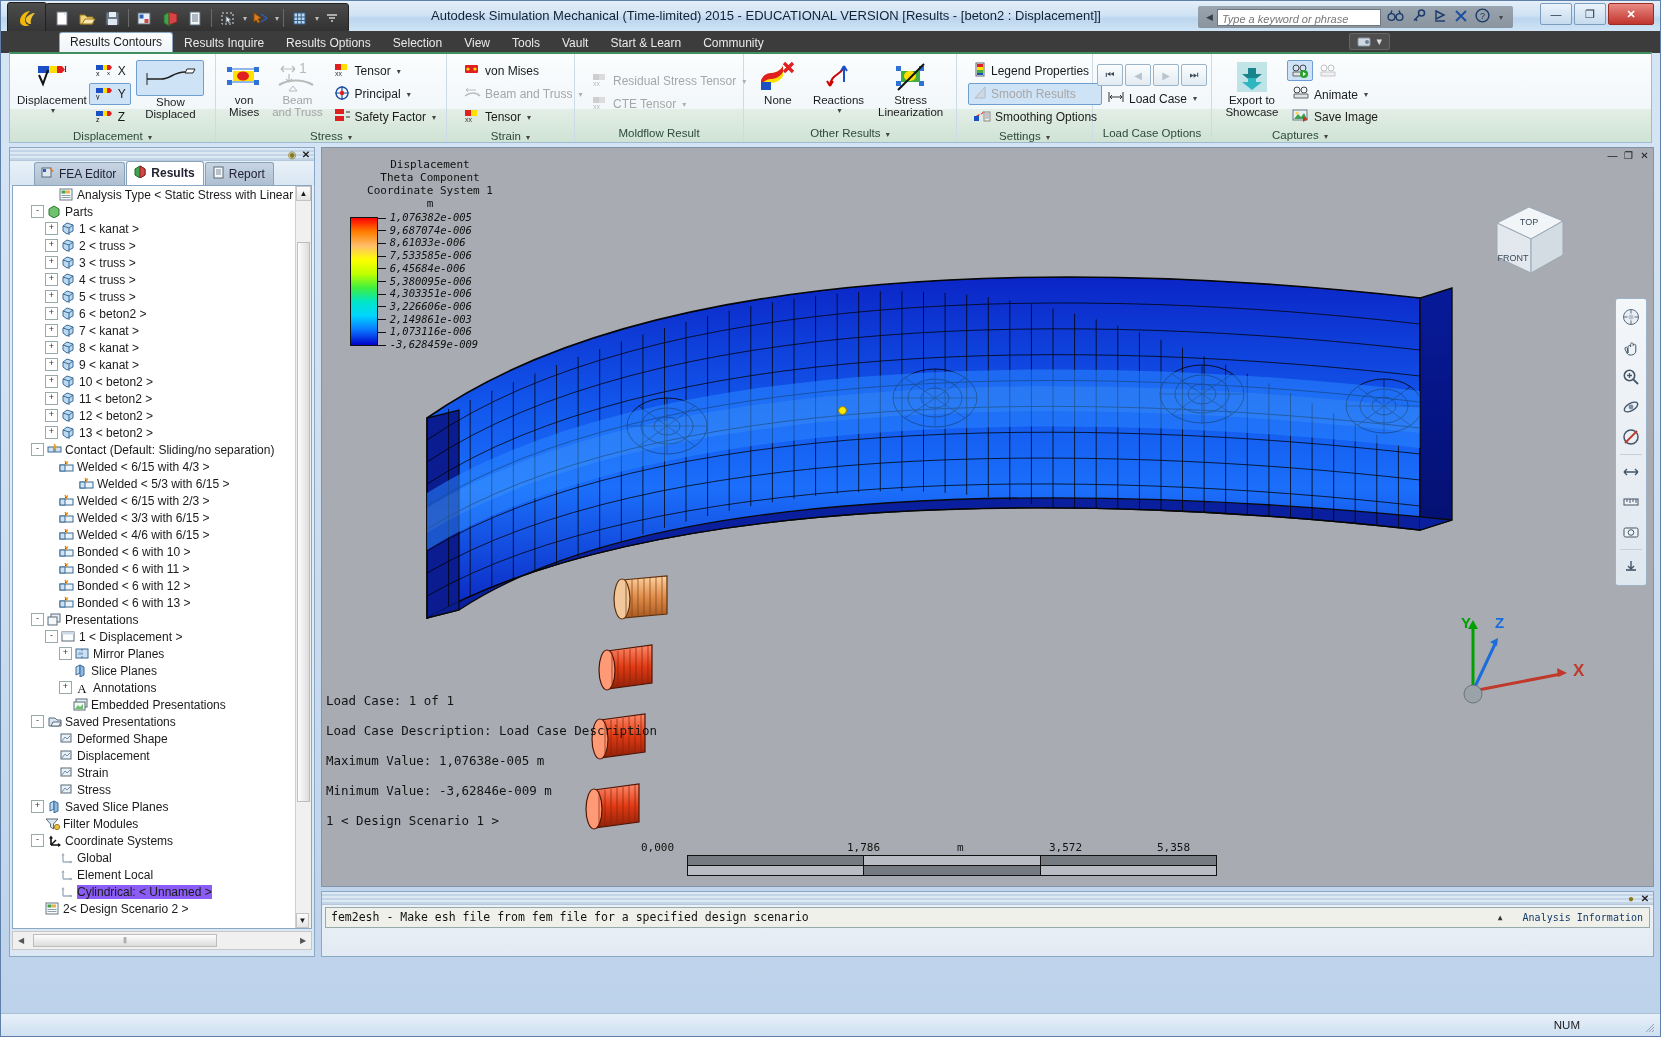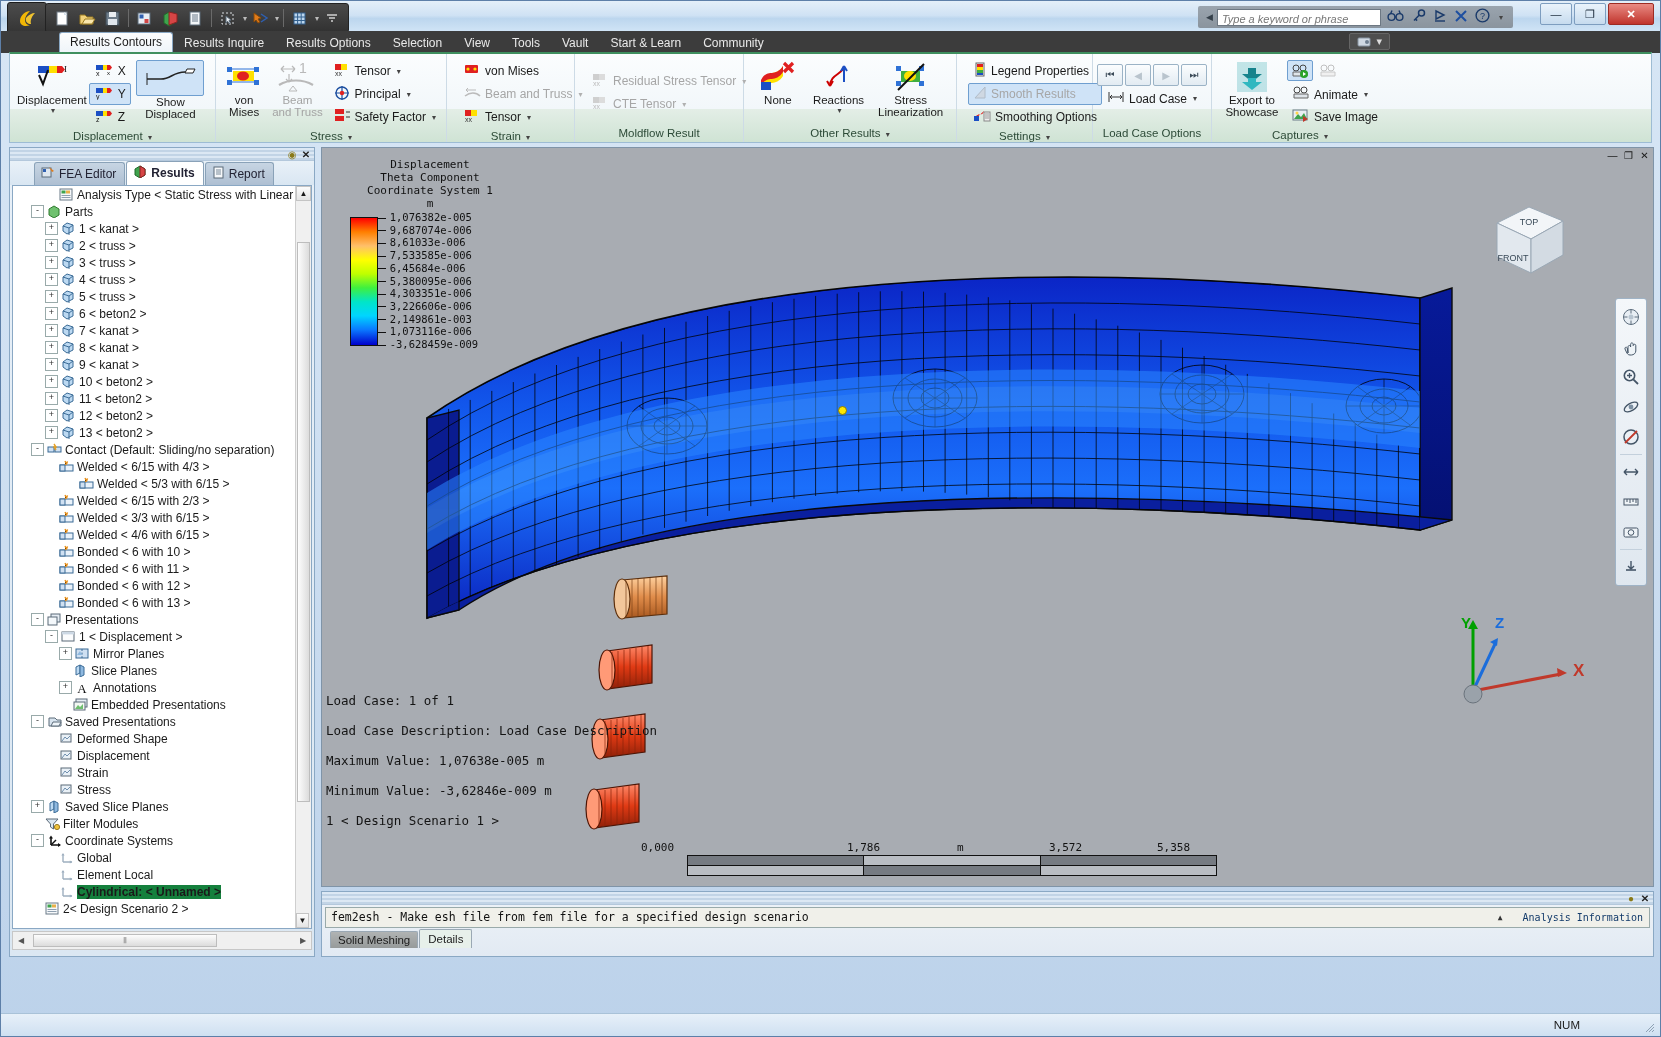--- a/index.html
+++ b/index.html
@@ -75,21 +75,21 @@
   .lp-grip .pin{right:16px;color:#8a7a18;}
   .lp-grip .x{right:2px;color:#222;font-weight:bold;}
   .lp-tabs{display:flex;align-items:flex-end;height:24px;padding-left:24px;gap:1px;
     background:linear-gradient(180deg,#e9f1f8,#d9e6f2);}
   .lp-tab{display:flex;align-items:center;gap:4px;font-size:12px;padding:3px 8px 3px 6px;
     background:linear-gradient(180deg,#c7d5e3,#aebfd2);border:1px solid #8aa2b8;border-bottom:none;border-radius:3px 3px 0 0;color:#223;}
   .lp-tab.active{background:#fff;border-color:#8aa2b8;font-weight:bold;padding-bottom:4px;}
   .tree{position:relative;margin:0 2px 2px 2px;height:742px;background:#fff;border:1px solid #8aa8c4;
     overflow:hidden;font-size:12px;}
   .tnode{display:flex;align-items:center;height:17px;white-space:nowrap;padding-left:2px;}
-  .tnode.sel .tlabel{background:#15803d;font-weight:bold;}
+  .tnode.sel .tlabel{background:#8b5cf6;}
   .exp{width:11px;height:11px;border:1px solid #9aa;background:#fff;font-size:9px;line-height:9px;
     text-align:center;color:#333;margin-right:3px;flex:none;}
   .exp.none{border:none;background:none;}
   .tico{width:15px;height:14px;margin-right:3px;flex:none;display:inline-block;}
   .tlabel{line-height:14px;}
   .tree-vsb{position:absolute;right:0;top:0;width:15px;height:100%;background:#f0f0f0;border-left:1px solid #cfcfcf;}
   .tree-vsb .arr{height:15px;display:flex;align-items:center;justify-content:center;font-size:8px;background:linear-gradient(180deg,#fcfcfc,#e4e4e4);border:1px solid #c4c4c4;box-sizing:border-box;}
   .tree-vsb .thumb{position:absolute;top:56px;left:1px;width:13px;height:560px;background:linear-gradient(90deg,#fdfdfd,#dcdcdc);border:1px solid #bdbdbd;box-sizing:border-box;}
   .tree-hsb{margin:0 2px;height:17px;background:#f0f0f0;border:1px solid #c7c7c7;display:flex;align-items:center;}
   .tree-hsb .arr{width:16px;text-align:center;font-size:8px;color:#555;}
@@ -99,21 +99,21 @@
   
   .viewport{position:absolute;left:320px;top:146px;width:1333px;height:740px;
     background:#a8acb2;border:1px solid #7f94a8;box-sizing:border-box;overflow:hidden;}
   .vp-caption{position:absolute;right:2px;top:2px;display:flex;gap:3px;z-index:9;}
   .vp-caption span{width:13px;height:13px;font-size:10px;line-height:11px;text-align:center;color:#1b1b1b;}
   .legend{position:absolute;left:18px;top:10px;width:180px;}
   .legend-title{text-align:center;font-family:"DejaVu Sans Mono",monospace;font-size:11px;color:#111;line-height:13px;}
   .legend-body{display:flex;margin-top:7px;padding-left:10px;}
   .cbar{width:26px;height:127px;border:1px solid #111;
     background:linear-gradient(180deg,#ff0000 0%,#ff7f00 11%,#ffbf6a 22%,#ffff00 33%,#bfff00 44%,#3ff03f 55%,#00e5c8 66%,#00d5ff 77%,#0a78ff 88%,#0000cc 100%);}
-  .ticks{position:relative;width:144px;}
+  .ticks{position:relative;width:144px;font-style:italic;}
   .tick{position:absolute;left:0;font-family:"DejaVu Sans Mono",monospace;font-size:10.5px;color:#111;white-space:nowrap;}
   .tick i{display:inline-block;width:8px;border-top:1px solid #111;vertical-align:middle;margin-right:4px;}
   .vp-info{position:absolute;left:4px;bottom:58px;font-family:"DejaVu Sans Mono",monospace;font-size:12.5px;color:#141414;}
   .vp-info div{margin-bottom:15px;}
   .scalebar{position:absolute;left:290px;bottom:10px;width:640px;}
   .sb-labels{position:relative;height:14px;font-family:"DejaVu Sans Mono",monospace;font-size:11px;color:#111;}
   .sb-labels span{position:absolute;top:0;}
   .sb-bars{margin-left:75px;width:528px;border:1px solid #111;}
   .sb-row{display:flex;height:9px;}
   .sb-row div{flex:1;border-right:1px solid #111;}
@@ -232,20 +232,21 @@
           </svg>
         </span>
       <span class="caret" style="color:#bbb">▾</span>
       <span class="qi">
           <svg width="14" height="14">
             <path d="M2 4h10M4 7h6M6 10h2" stroke="#cfcfcf" stroke-width="1.4"></path>
           </svg>
         </span>
     </div>
 
+    <div class="title-text">Autodesk Simulation Mechanical (Time-limited) 2015 - EDUCATIONAL VERSION    [Results - [beton2 : Displacement]]</div>
 
     <div class="search-wrap">
       <span class="search-arrow">◀</span>
       <div class="search-box">Type a keyword or phrase</div>
       <div class="search-icons">
         <span><svg width="17" height="13">
               <circle cx="4.5" cy="8" r="3.4" fill="none" stroke="#1a3a6a" stroke-width="1.4"></circle>
               <circle cx="12.5" cy="8" r="3.4" fill="none" stroke="#1a3a6a" stroke-width="1.4"></circle>
               <path d="M3.5 5 L5 1.5 M13.5 5 L12 1.5 M7.9 8 h1.2" stroke="#1a3a6a" stroke-width="1.4"></path>
             </svg></span>
@@ -1374,24 +1375,20 @@
       <span class="pin">●</span>
       <span class="x">✕</span>
     </div>
     <div class="out-line">
       <span>fem2esh - Make esh file from fem file for a specified design scenario</span>
       <span class="out-right">
         <span class="carat">▲</span>
         <span class="ainfo">Analysis Information</span>
       </span>
     </div>
-    <div class="out-tabs">
-      <div class="out-tab">Solid Meshing</div>
-      <div class="out-tab active">Details</div>
-    </div>
   </div>
 
   <div class="statusbar">
     <span class="st-num">NUM</span>
     <span class="st-grip">
       <svg width="14" height="14">
           <g stroke="#8fa2b5">
             <path d="M12 4 L4 12 M12 7 L7 12 M12 10 L10 12"></path>
           </g>
         </svg>

